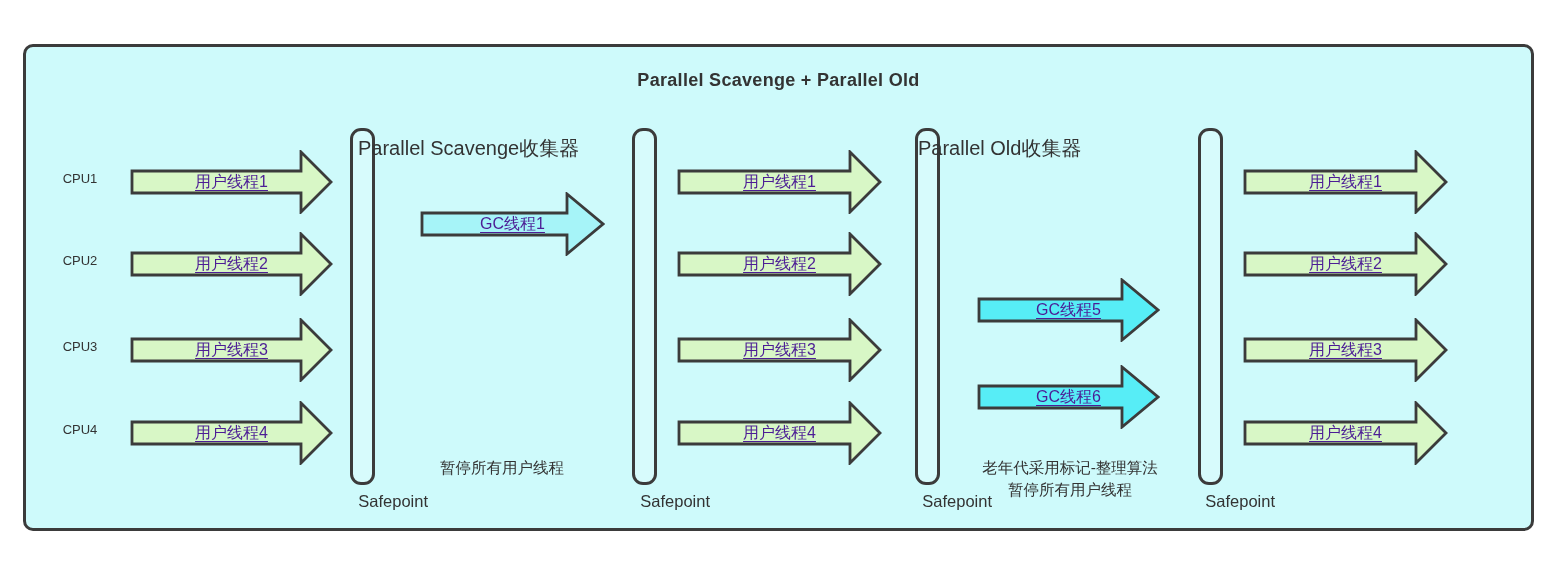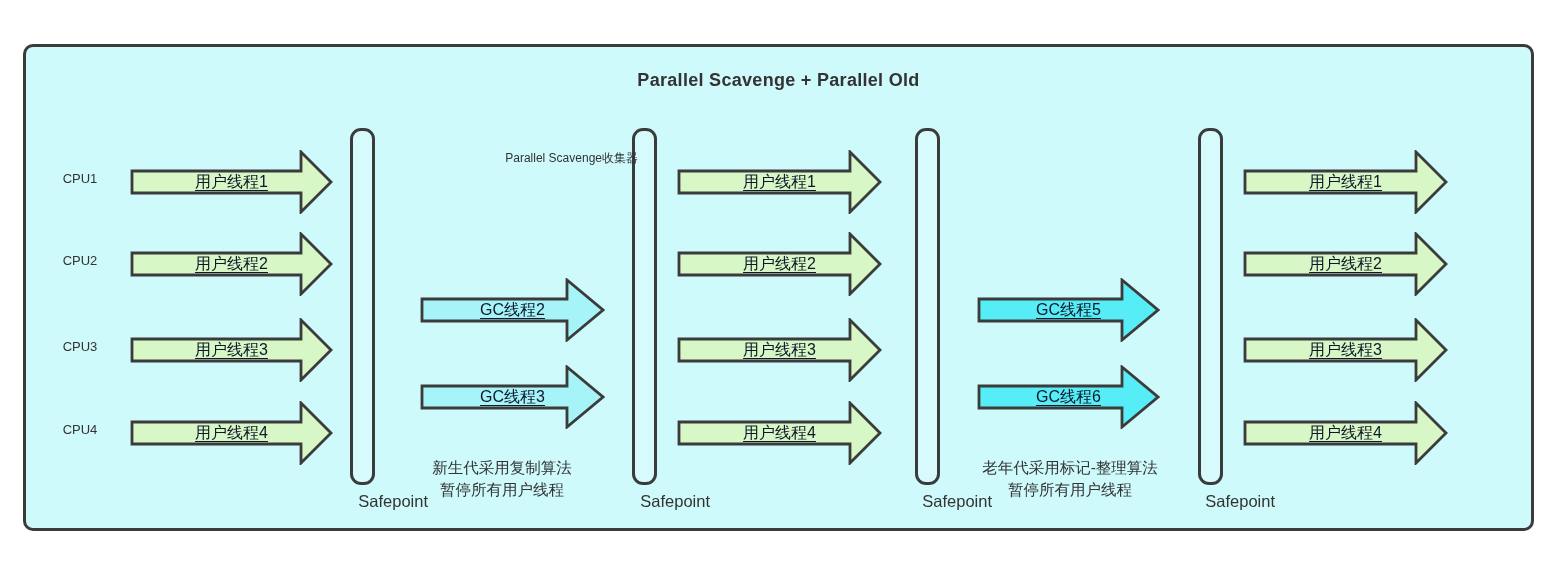--- a/index.html
+++ b/index.html
@@ -25,38 +25,38 @@
   }
   .cpu-label {
     position:absolute; left:50px; width:60px; text-align:center;
     font-size:13px;
   }
   .arrow { position:absolute; height:64px; }
   .arrow svg { display:block; position:absolute; left:0; top:0; }
   .arrow-label {
     position:absolute; left:0; top:0; width:100%; height:64px;
     display:flex; align-items:center; justify-content:center;
-    font-size:16px; color:#0f172a;
+    font-size:16px; color:#4c1d95;
     text-decoration:underline;
     text-underline-offset:3px;
   }
   .bar {
     position:absolute; top:128px; width:25px; height:357px;
     box-sizing:border-box;
     background:var(--barfill);
     border:3px solid var(--line);
     border-radius:11px;
   }
   .bar-label {
     position:absolute; top:492px; width:130px; text-align:right;
     font-size:16.5px;
   }
   .sec-label {
-    position:absolute; top:150px; width:280px; text-align:right;
-    font-size:12px;
+    position:absolute; top:135px; width:280px; text-align:left;
+    font-size:20px;
   }
   .caption {
     position:absolute; top:457px; width:340px; text-align:center;
     font-size:15.5px; line-height:21.5px;
   }
   .caption span { display:block; }
 </style>
 </head>
 <body style="color: rgb(51, 51, 51);">
 
@@ -100,35 +100,28 @@
   <div class="bar" style="left:915px"></div>
   <div class="bar" style="left:1198px"></div>
 
   <div class="bar-label" style="left:298px">Safepoint</div>
   <div class="bar-label" style="left:580px">Safepoint</div>
   <div class="bar-label" style="left:862px">Safepoint</div>
   <div class="bar-label" style="left:1145px">Safepoint</div>
 
   <div class="sec-label" style="left:358px">Parallel Scavenge收集器</div>
 
-  <div class="arrow" style="left:420px; top:278px; width:185px">
+  <div class="arrow" style="left:420px; top:192px; width:185px">
       <svg width="185" height="64" viewBox="0 0 185 64" xmlns="http://www.w3.org/2000/svg">
         <polygon points="2,21 147,21 147,2 183,32 147,62 147,43 2,43" fill="#a6f4f8" stroke="#3b3b3b" stroke-width="2.8" stroke-linejoin="miter"></polygon>
       </svg>
-    <span class="arrow-label">GC线程2</span>
-  </div>
-  <div class="arrow" style="left:420px; top:365px; width:185px">
-      <svg width="185" height="64" viewBox="0 0 185 64" xmlns="http://www.w3.org/2000/svg">
-        <polygon points="2,21 147,21 147,2 183,32 147,62 147,43 2,43" fill="#a6f4f8" stroke="#3b3b3b" stroke-width="2.8" stroke-linejoin="miter"></polygon>
-      </svg>
-    <span class="arrow-label">GC线程3</span>
+    <span class="arrow-label">GC线程1</span>
   </div>
 
   <div class="caption" style="left:332px">
-    <span>新生代采用复制算法</span>
     <span>暂停所有用户线程</span>
   </div>
 
   <div class="arrow" style="left:677px; top:150px; width:205px">
       <svg width="205" height="64" viewBox="0 0 205 64" xmlns="http://www.w3.org/2000/svg">
         <polygon points="2,21 173,21 173,2 203,32 173,62 173,43 2,43" fill="#d8f7c6" stroke="#3b3b3b" stroke-width="2.8" stroke-linejoin="miter"></polygon>
       </svg>
     <span class="arrow-label">用户线程1</span>
   </div>
   <div class="arrow" style="left:677px; top:232px; width:205px">
@@ -143,20 +136,21 @@
       </svg>
     <span class="arrow-label">用户线程3</span>
   </div>
   <div class="arrow" style="left:677px; top:401px; width:205px">
       <svg width="205" height="64" viewBox="0 0 205 64" xmlns="http://www.w3.org/2000/svg">
         <polygon points="2,21 173,21 173,2 203,32 173,62 173,43 2,43" fill="#d8f7c6" stroke="#3b3b3b" stroke-width="2.8" stroke-linejoin="miter"></polygon>
       </svg>
     <span class="arrow-label">用户线程4</span>
   </div>
 
+  <div class="sec-label" style="left:918px">Parallel Old收集器</div>
 
   <div class="arrow" style="left:977px; top:278px; width:183px">
       <svg width="183" height="64" viewBox="0 0 183 64" xmlns="http://www.w3.org/2000/svg">
         <polygon points="2,21 145,21 145,2 181,32 145,62 145,43 2,43" fill="#57edf6" stroke="#3b3b3b" stroke-width="2.8" stroke-linejoin="miter"></polygon>
       </svg>
     <span class="arrow-label">GC线程5</span>
   </div>
   <div class="arrow" style="left:977px; top:365px; width:183px">
       <svg width="183" height="64" viewBox="0 0 183 64" xmlns="http://www.w3.org/2000/svg">
         <polygon points="2,21 145,21 145,2 181,32 145,62 145,43 2,43" fill="#57edf6" stroke="#3b3b3b" stroke-width="2.8" stroke-linejoin="miter"></polygon>

